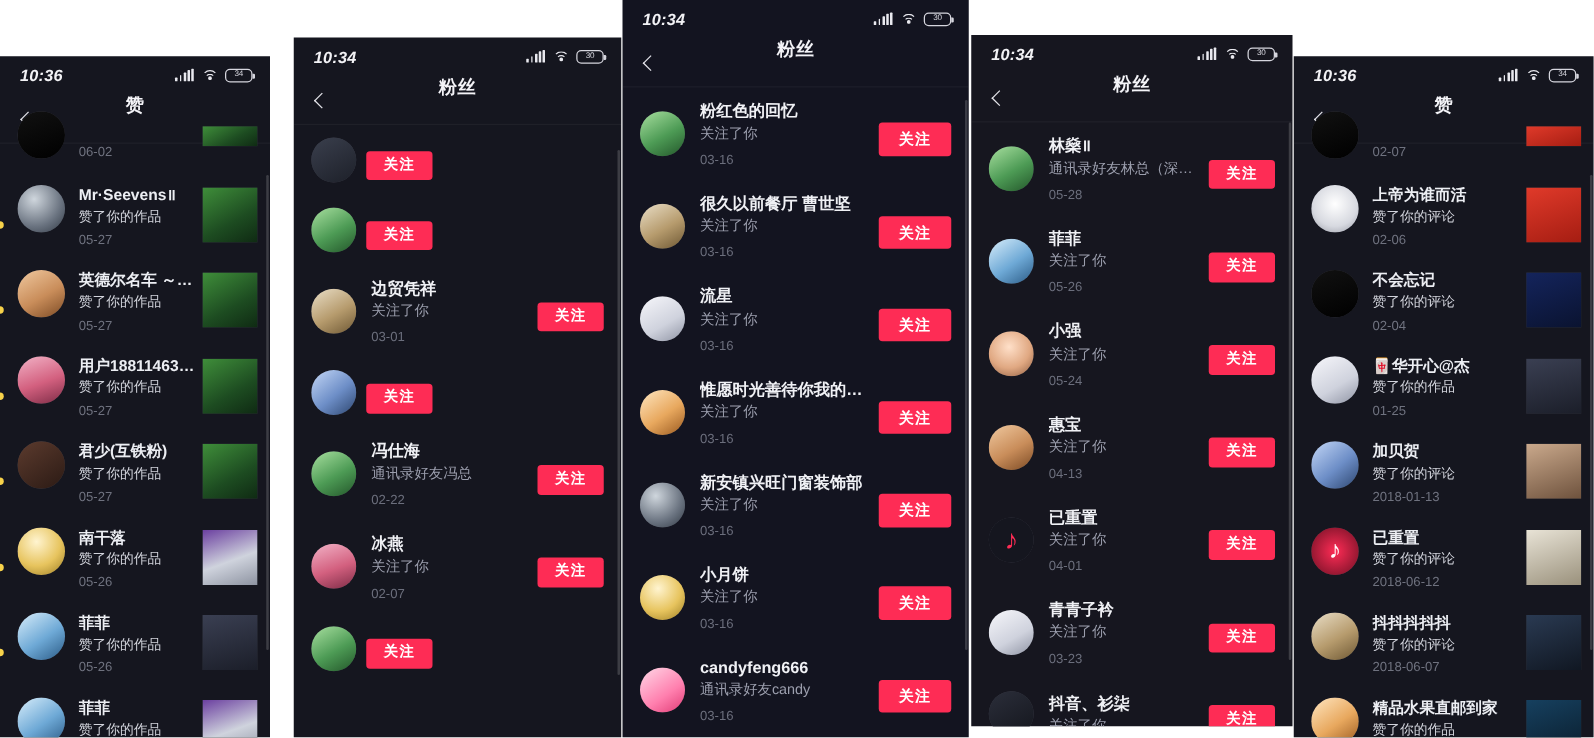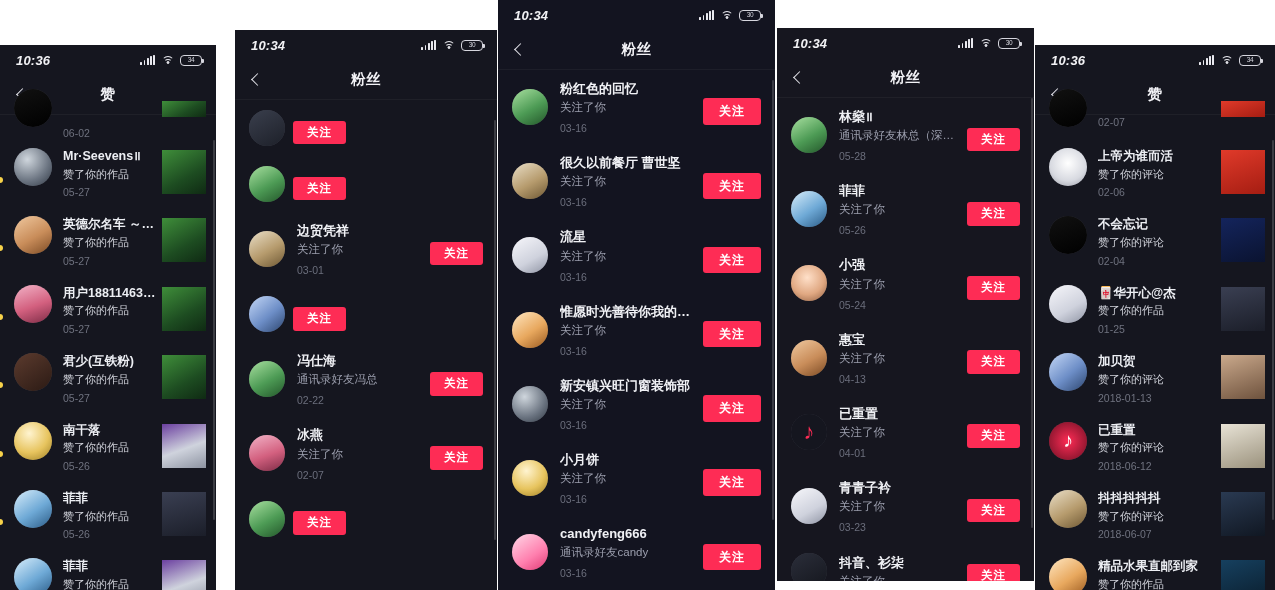--- a/index.html
+++ b/index.html
@@ -46,21 +46,21 @@
   .ic-batt{
     width:22px; height:11px; border:1.3px solid #d6d6de; border-radius:4px;
     position:relative; display:flex; align-items:center; justify-content:center;
   }
   .ic-batt .lvl{ font-size:6.5px; color:#d6d6de; line-height:1; letter-spacing:-.3px;}
   .ic-batt:after{ content:""; position:absolute; right:-3px; top:3px; width:1.6px;height:4px;
     background:#d6d6de; border-radius:0 1px 1px 0;}
 
   
   .navbar{
-    height:40px; display:flex; align-items:center; position:relative;
+    height:40px; display:flex; align-items:flex-start; position:relative;
     border-bottom:1px solid rgba(255,255,255,.045);
   }
   .nav-back{
     width:42px; height:40px; display:flex; align-items:center; justify-content:center;
     cursor:pointer;
   }
   .chev{
     width:9px;height:9px;border-left:1.7px solid #e6e6ec;border-bottom:1.7px solid #e6e6ec;
     transform:rotate(45deg); margin-left:3px;
   }
@@ -184,21 +184,21 @@
           <div class="chev"></div>
         </div>
         <div class="nav-title">赞</div>
       </div>
       <div class="list">
         <div class="like-row" style="padding-top: 0px; height: 24px;">
           <div class="avatar" style="margin-top: -26px;">
             <div class="ph g17"></div>
           </div>
           <div class="like-body">
-            <div class="date" style="margin-top: 11px;">06-02</div>
+            <div class="date" style="margin-top: 0px;">06-02</div>
           </div>
           <div class="thumb" style="height: 16px; margin-top: -14px;">
             <div class="ph t1"></div>
           </div>
         </div>
         <div class="like-row">
           <div class="dot"></div>
           <div class="avatar">
             <div class="ph g1"></div>
           </div>

